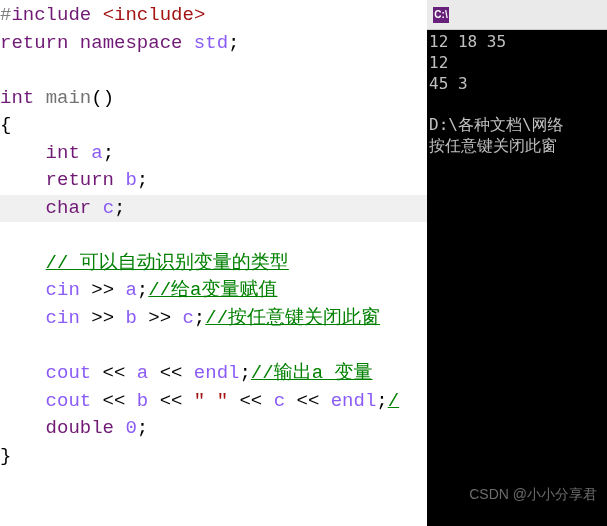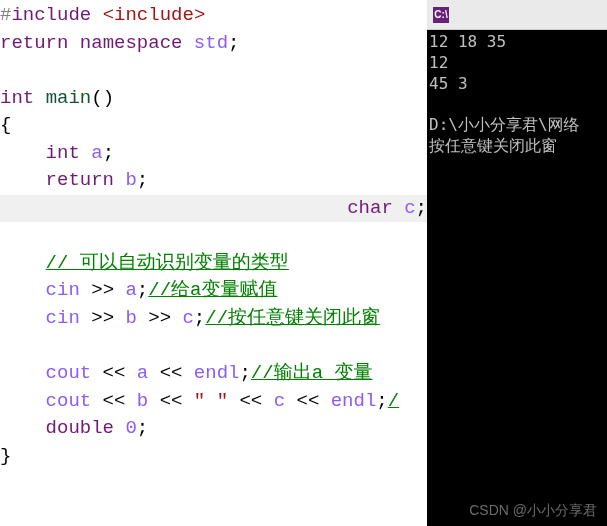--- a/index.html
+++ b/index.html
@@ -56,30 +56,30 @@
       font-family: Consolas, 'SimSun', monospace;
       font-size: 16px;
       line-height: 1.3;
       padding: 2px 2px;
       white-space: pre;
       overflow: hidden;
     }
     .pp  { color: #808080; }
     .inc { color: #a31515; }
     .kw  { color: #701a75; }
-    .cls { color: #14532d; }
+    .cls { color: #737373; }
     .cmt { color: #008000; text-decoration: underline; }
     .str { color: #a31515; }
     .op  { color: #000; }
     .id  { color: #8b5cf6; }
-    .hl-line { background: #f0f0f0; display: inline-block; width: 100%; text-align: right; }
+    .hl-line { background: #f0f0f0; display: inline-block; width: 100%; }
     .watermark {
       position: absolute;
       right: 10px;
-      bottom: 6px;
+      bottom: 22px;
       font-family: Arial, 'Microsoft YaHei', sans-serif;
       font-size: 14px;
       color: rgba(120,120,120,0.9);
       pointer-events: none;
     }
   </style>
 </head>
 <body>
 
 <div class="editor"><span class="pp">#</span><span class="kw">include</span><span> </span><span class="inc">&lt;</span><span class="inc">include</span><span class="inc">&gt;</span>
@@ -101,17 +101,17 @@
 <span class="op">}</span></div>
 
 <div class="console-wrap">
   <div class="titlebar">
     <span class="vs-icon">C:\</span>
   </div>
   <div class="console"><span>12 18 35</span>
 <span>12</span>
 <span>45 3</span>
 <span></span>
-<span>D:\小小分享君\网络</span>
+<span>D:\各种文档\网络</span>
 <span>按任意键关闭此窗</span></div>
 </div>
 
 <div class="watermark">CSDN @小小分享君</div>
 
 </body></html>

